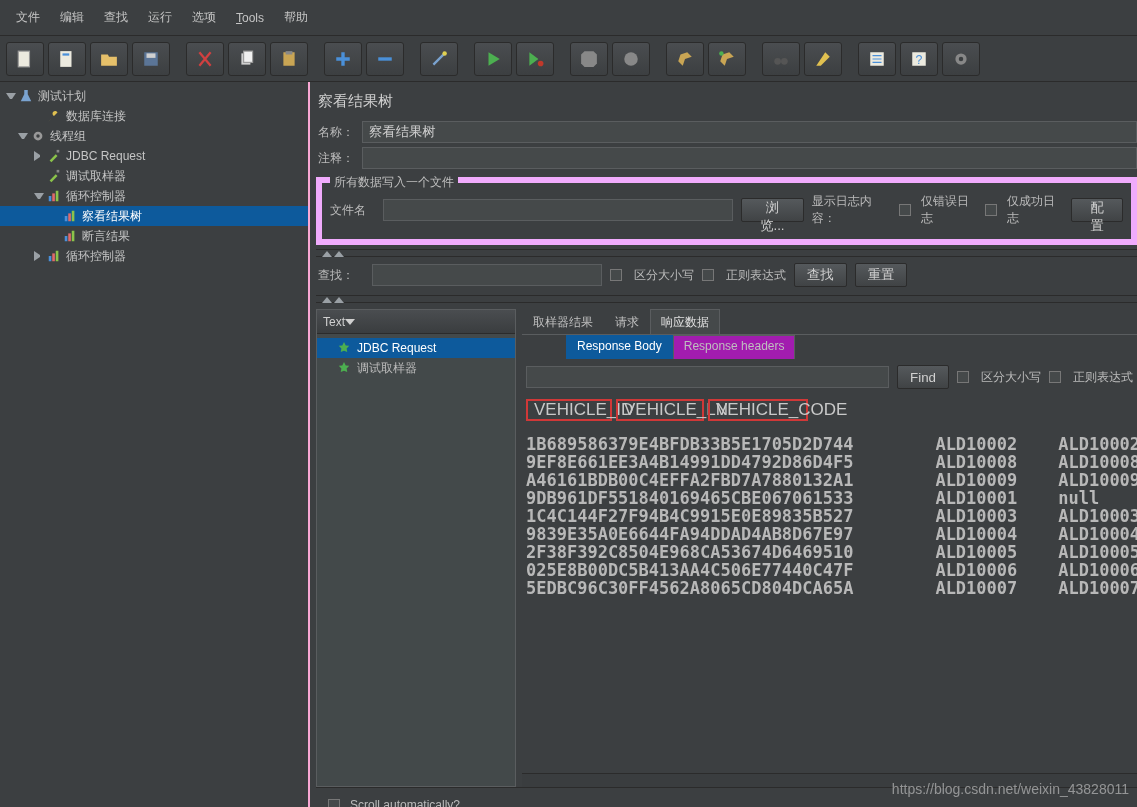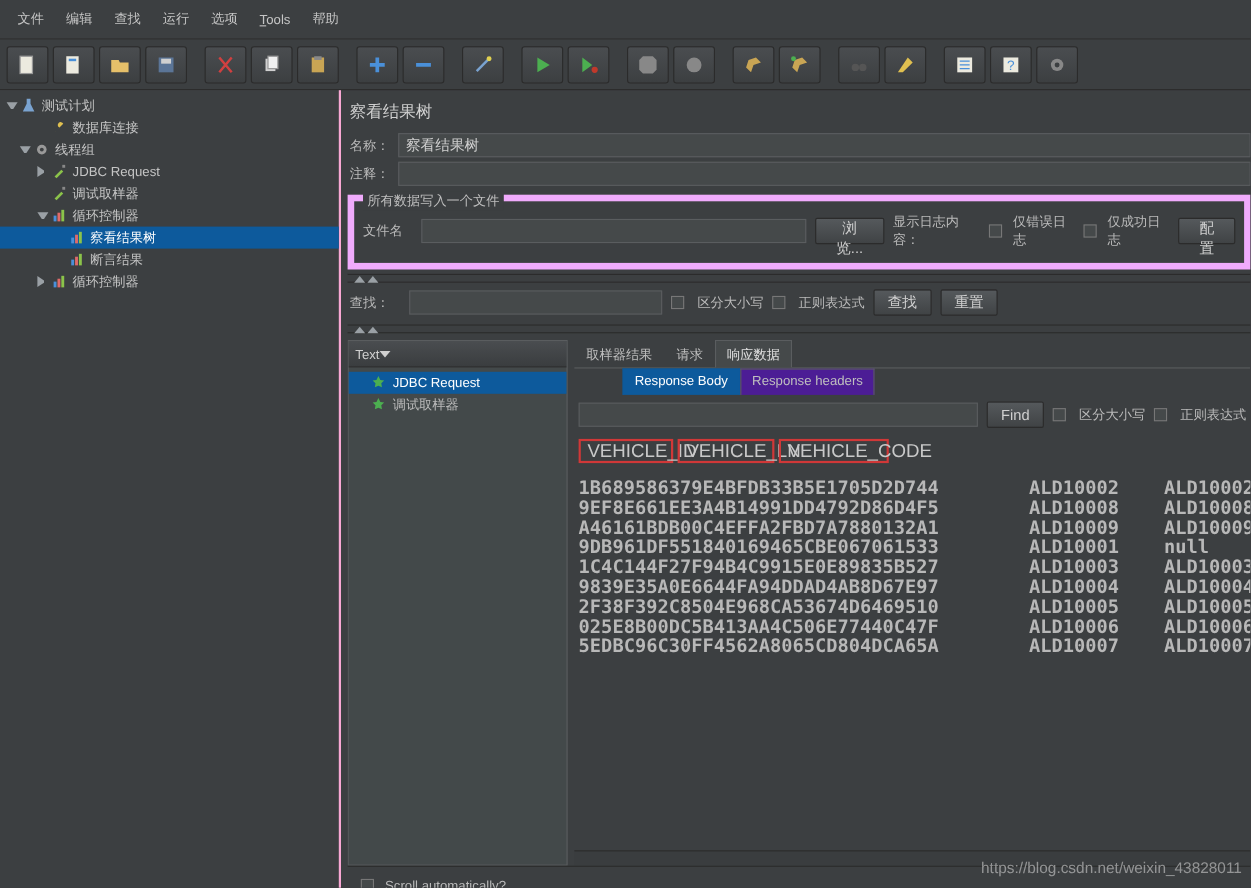--- a/index.html
+++ b/index.html
@@ -196,21 +196,21 @@
   border-bottom: none;
 }
 .tab.active {
   background: #45494a;
   border-color: #5a5d5f;
   color: #e0e0e0;
 }
 .subtabs { display: flex; height: 24px; padding-left: 44px; }
 .subtab {
   padding: 3px 10px;
-  background: #4c1d95;
+  background: #a21caf;
   border: 1px solid #5a5d5f;
   border-bottom: none;
   color: #bfbfbf;
   margin-right: 0;
 }
 .subtab.active { background: #0d5a9c; color: #ffffff; border-color: #0d5a9c; }
 .findbar {
   display: flex; align-items: center; gap: 8px;
   padding: 6px 4px;
 }

